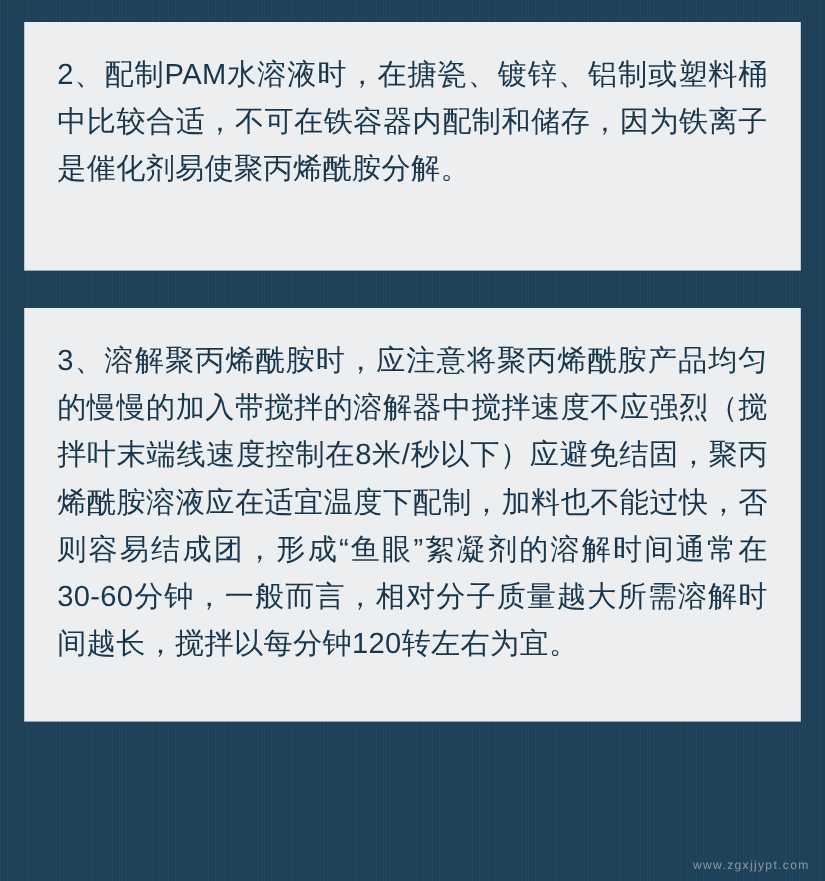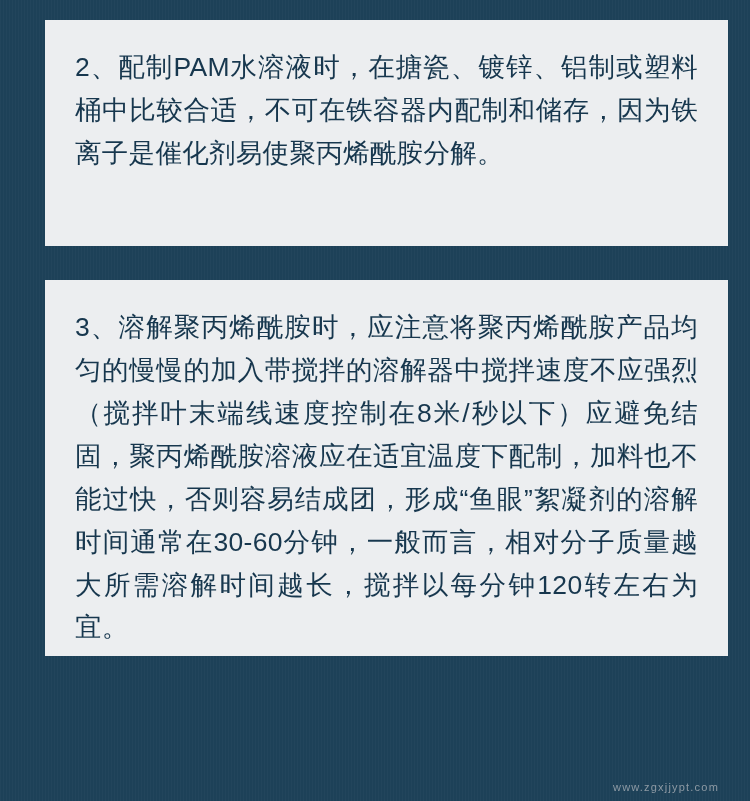--- a/index.html
+++ b/index.html
@@ -33,41 +33,40 @@
     height: 801px;
     box-sizing: border-box;
     padding: 20px 22px 0 22px;
   }
   .card {
     background: #eceef0;
     color: #1b3a52;
     box-sizing: border-box;
     padding: 26px 30px 24px 30px;
     margin-bottom: 34px;
-    margin-left: 23px;
   }
   .card p {
     margin: 0;
     font-size: 26.5px;
     line-height: 1.62;
     letter-spacing: 0.3px;
     text-align: justify;
     text-justify: inter-ideograph;
     color: #17374e;
     font-family: "Liberation Sans", sans-serif;
   }
   .card-1 {
     height: 226px;
   }
   .card-2 {
     height: 376px;
   }
   .watermark {
     position: absolute;
-    right: 31px;
+    right: 14px;
     bottom: 8px;
     font-size: 11px;
     color: #8e9aa4;
     letter-spacing: 1.2px;
     font-family: "Liberation Sans", sans-serif;
   }
 </style>
 </head>
 <body>
 

